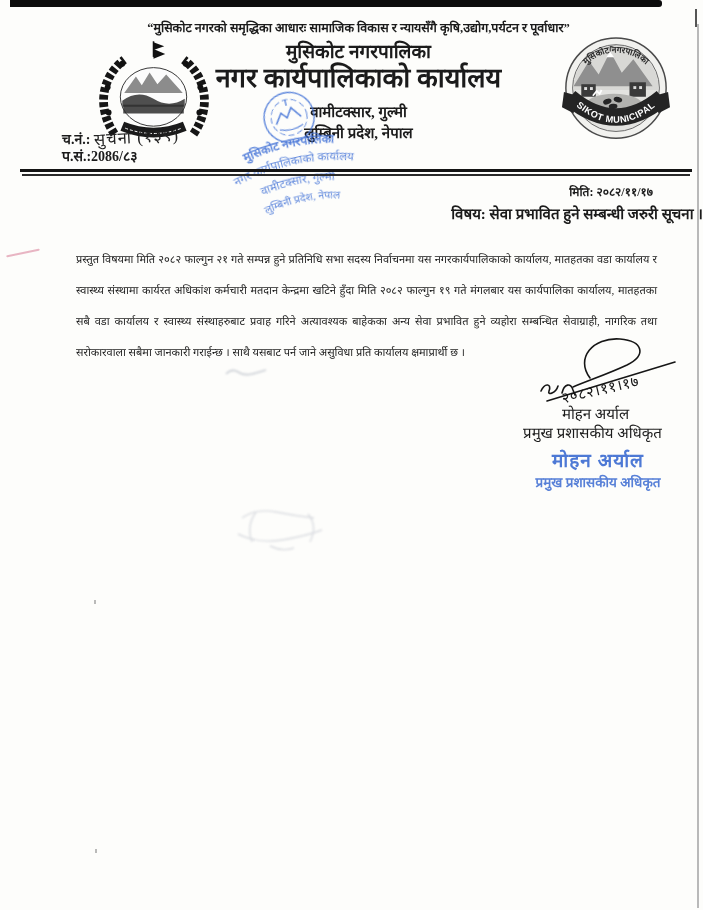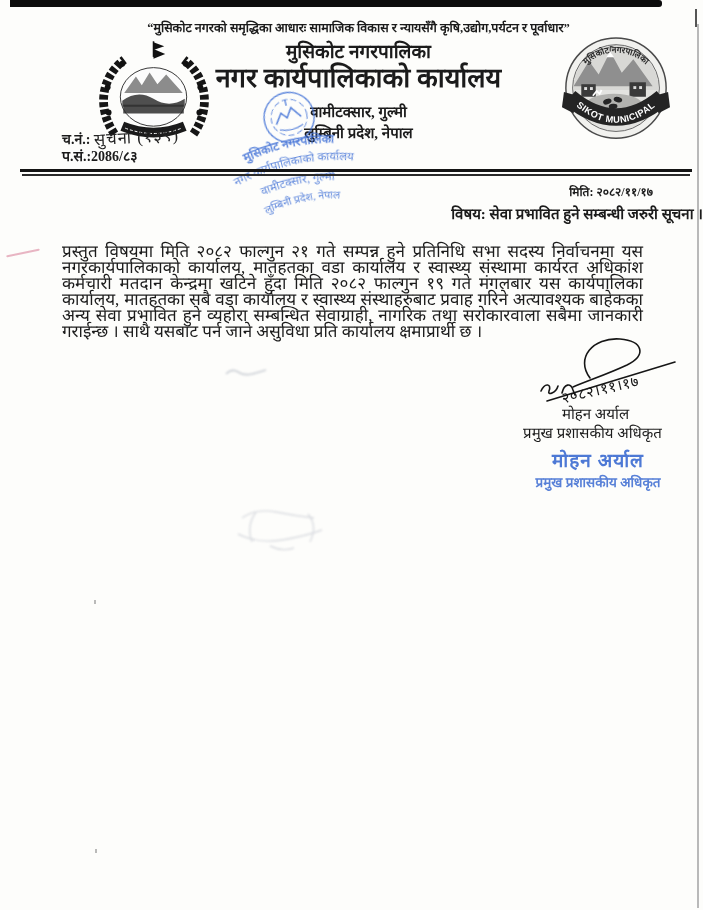--- a/index.html
+++ b/index.html
@@ -29,21 +29,21 @@
   .ch{top:126px;}
   .pa{top:146px;}
   .handwritten{display:inline-block;font-weight:400;font-size:16.5px;letter-spacing:1px;transform:rotate(-3deg) translateY(-1px);color:#222;}
   
   .rule-thick{position:absolute;left:20px;top:169px;width:672px;height:3px;background:#141414;}
   .rule-thin{position:absolute;left:22px;top:174px;width:668px;height:1.5px;background:#2a2a2a;}
   
   .miti{position:absolute;right:50px;top:183px;font-size:12px;font-weight:700;}
   .subject{position:absolute;left:45px;right:0;top:203px;text-align:right;font-size:15px;font-weight:700;}
   
-  .body-par{position:absolute;left:62px;top:244px;width:581px;font-size:17px;line-height:16px;text-align:justify;}
+  .body-par{position:absolute;left:76px;top:244px;width:581px;font-size:11px;line-height:31px;text-align:justify;}
   
   .smudge1{position:absolute;left:222px;top:360px;opacity:.45;filter:blur(.8px);}
   .smudge2{position:absolute;left:212px;top:494px;opacity:.35;filter:blur(1.2px);}
   
   .round-stamp{position:absolute;left:212px;top:90px;transform:rotate(-14deg);opacity:.9;filter:blur(.2px);}
   
   .sig-squiggle{position:absolute;left:535px;top:333px;}
   .sig-date{position:absolute;left:560px;top:373px;width:130px;font-size:15px;letter-spacing:.5px;transform:rotate(-13deg);white-space:nowrap;color:#161616;}
   .sig-name{position:absolute;left:528px;top:403px;width:135px;text-align:center;font-size:15px;}
   .sig-title{position:absolute;left:500px;top:422px;width:185px;text-align:center;font-size:15px;}

